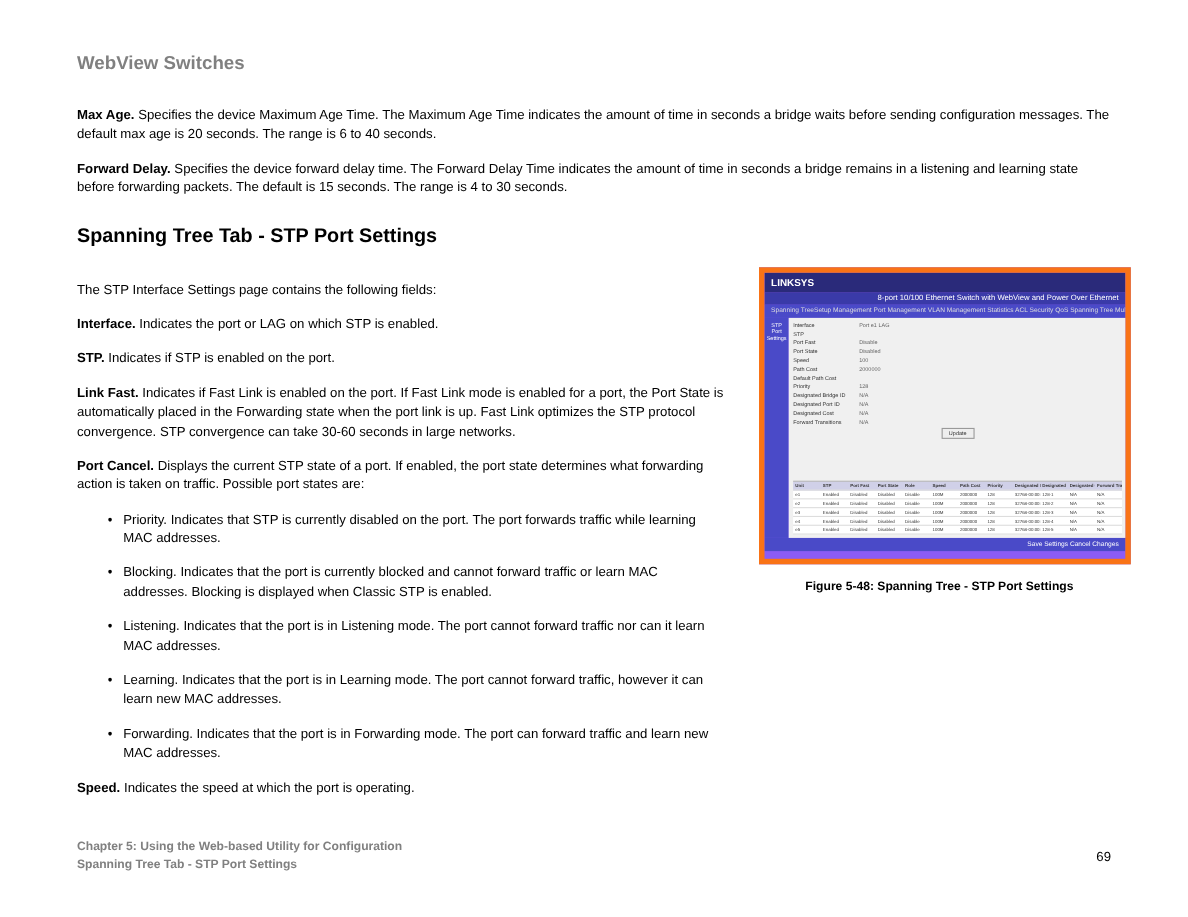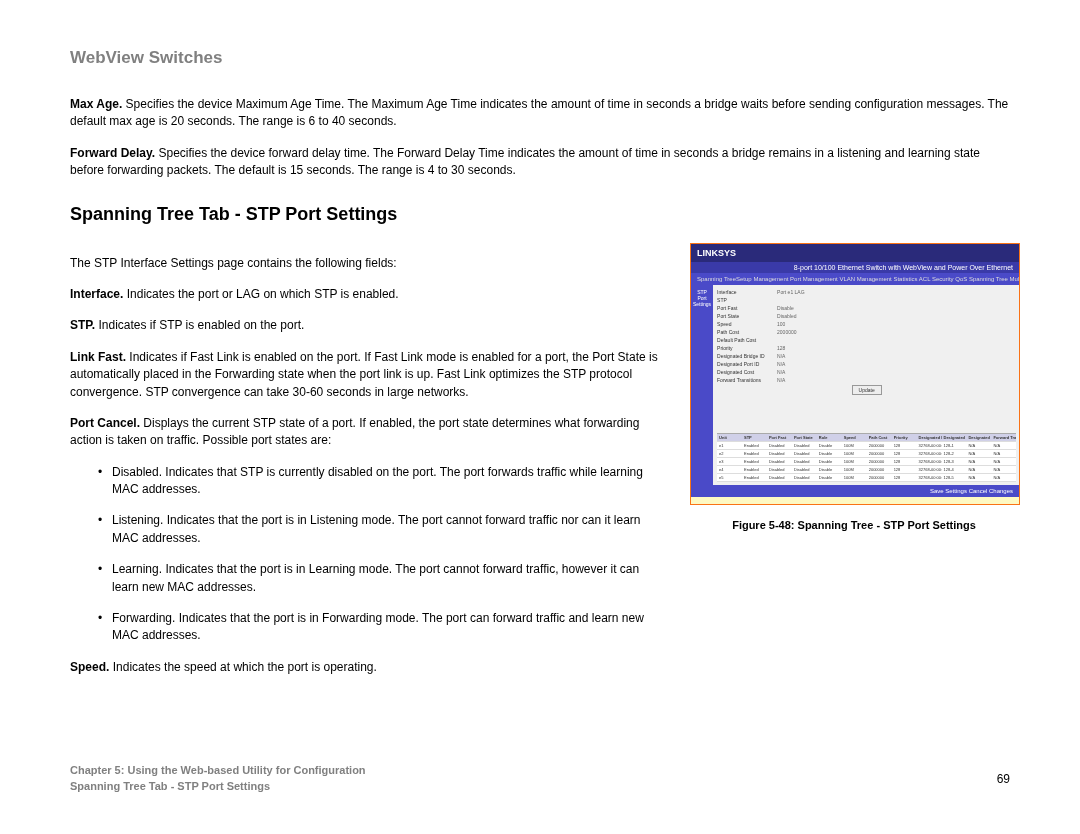--- a/index.html
+++ b/index.html
@@ -65,22 +65,22 @@
     position: absolute;
     left: 0;
     top: 0;
   }
   .figure {
     width: 328px;
   }
   .fig-img {
     width: 328px;
     height: 260px;
-    border: 1px solid #f97316;
-    background: #fef9c3;
+    border: 5px solid #f97316;
+    background: #8b5cf6;
     position: relative;
     overflow: hidden;
   }
   .fig-top {
     background: #2a2a7a;
     color: #fff;
     font-size: 9px;
     padding: 4px 6px;
     font-weight: bold;
   }
@@ -192,21 +192,22 @@
 
       <p class="body-text">
         <span class="term">Link Fast.</span><span> Indicates if Fast Link is enabled on the port. If Fast Link mode is enabled for a port, the Port State is automatically placed in the Forwarding state when the port link is up. Fast Link optimizes the STP protocol convergence. STP convergence can take 30-60 seconds in large networks.</span>
       </p>
 
       <p class="body-text">
         <span class="term">Port Cancel.</span><span> Displays the current STP state of a port. If enabled, the port state determines what forwarding action is taken on traffic. Possible port states are:</span>
       </p>
 
       <ul class="state-list">
-        <li><span class="term">Disabled.</span><span> Indicates that STP is currently disabled on the port. The port forwards traffic while learning MAC addresses.</span></li>
+        <li><span class="term">Priority.</span><span> Indicates that STP is currently disabled on the port. The port forwards traffic while learning MAC addresses.</span></li>
+        <li><span class="term">Blocking.</span><span> Indicates that the port is currently blocked and cannot forward traffic or learn MAC addresses. Blocking is displayed when Classic STP is enabled.</span></li>
         <li><span class="term">Listening.</span><span> Indicates that the port is in Listening mode. The port cannot forward traffic nor can it learn MAC addresses.</span></li>
         <li><span class="term">Learning.</span><span> Indicates that the port is in Learning mode. The port cannot forward traffic, however it can learn new MAC addresses.</span></li>
         <li><span class="term">Forwarding.</span><span> Indicates that the port is in Forwarding mode. The port can forward traffic and learn new MAC addresses.</span></li>
       </ul>
 
       <p class="body-text">
         <span class="term">Speed.</span><span> Indicates the speed at which the port is operating.</span>
       </p>
 
     </div>

